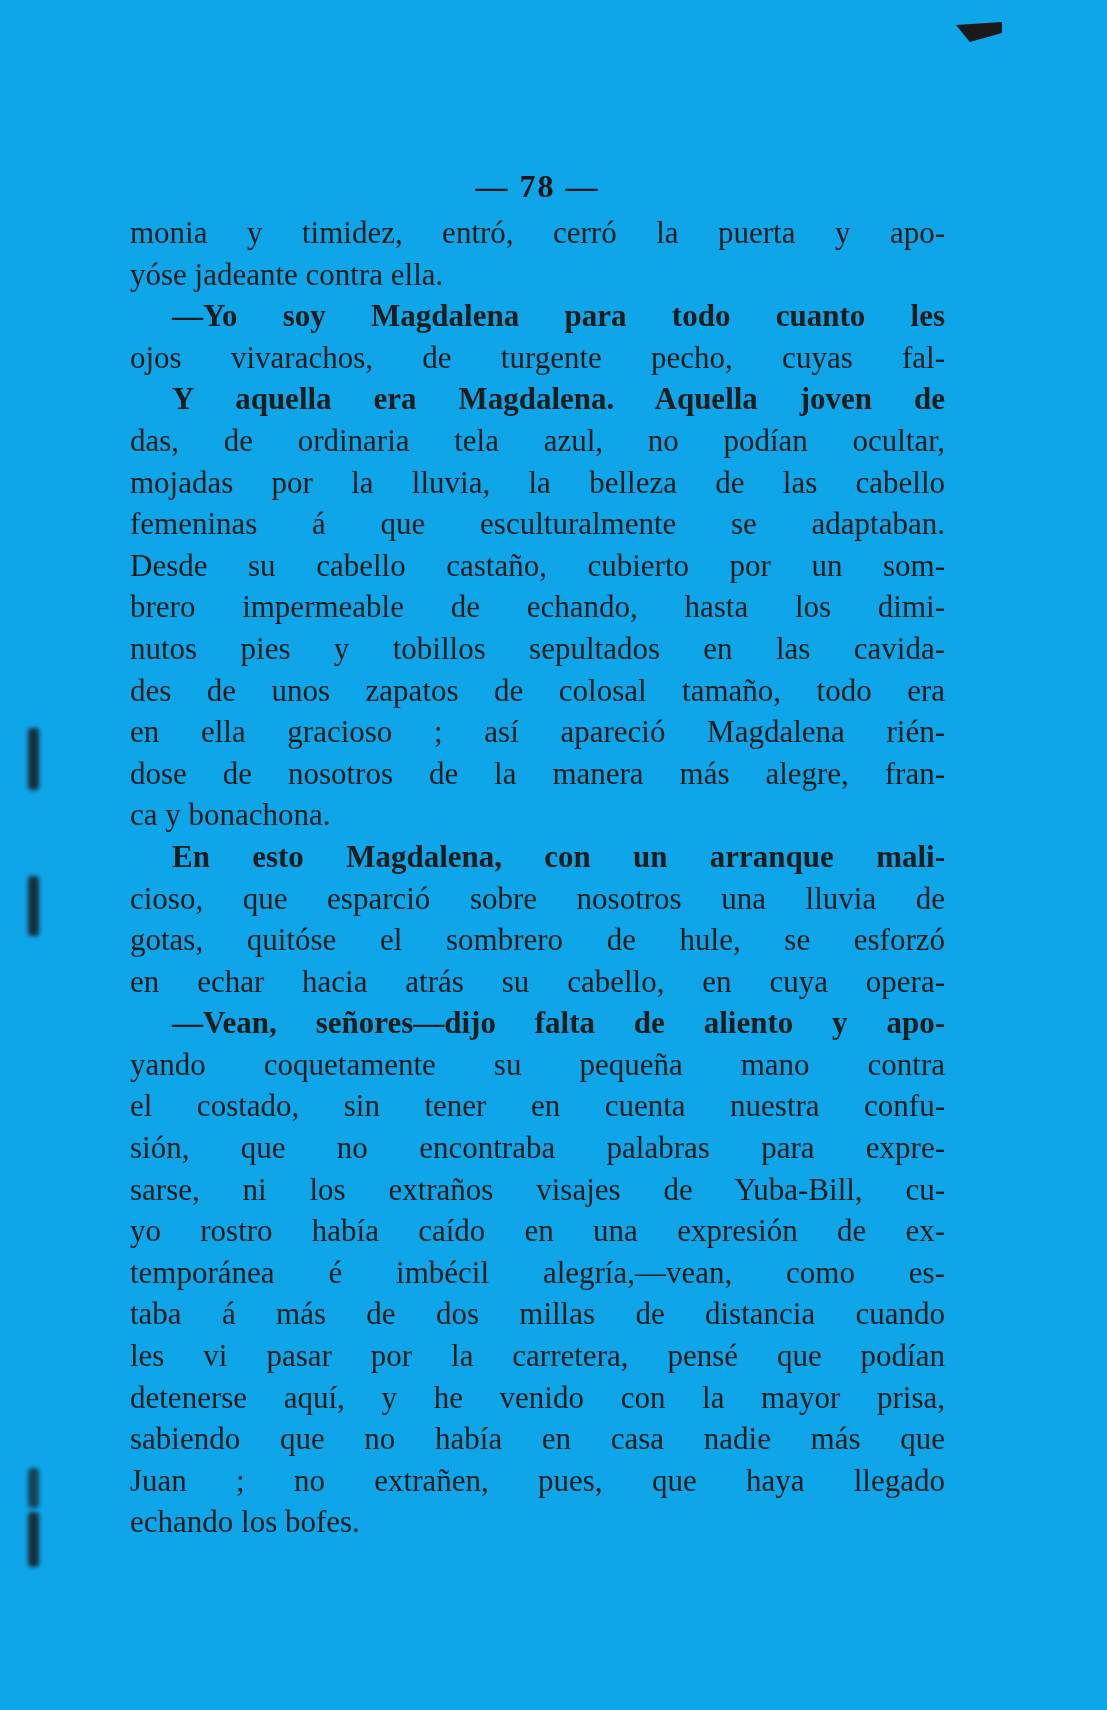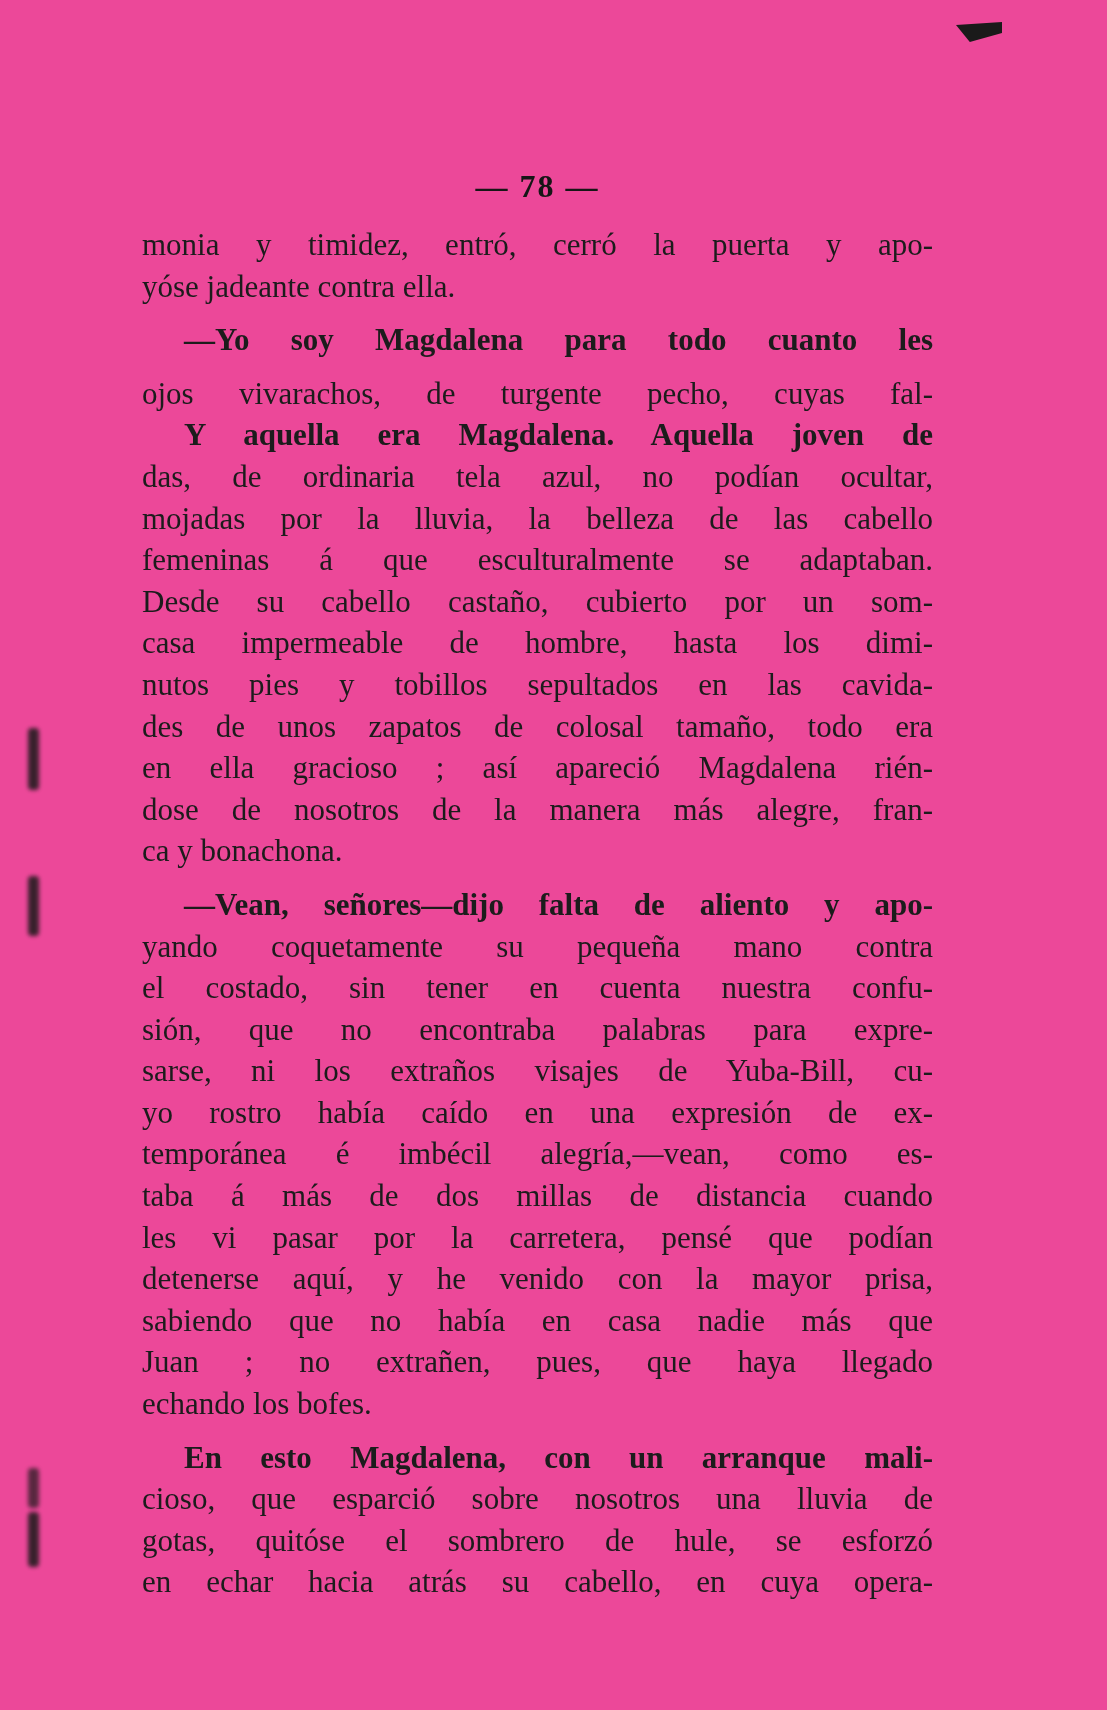--- a/index.html
+++ b/index.html
@@ -5,21 +5,21 @@
   html, body {
     margin: 0;
     padding: 0;
     background: #e8e8e6;
     font-family: "Liberation Serif", "DejaVu Serif", serif;
   }
   .page {
     position: relative;
     width: 1107px;
     height: 1710px;
-    background: #ec4899;
+    background: #0ea5e9;
     color: #1b1b1b;
     overflow: hidden;
     box-sizing: border-box;
   }
   .page-number {
     position: absolute;
     top: 168px;
     left: 130px;
     width: 815px;
     text-align: center;
@@ -31,21 +31,21 @@
   .text-block {
     position: absolute;
     top: 212px;
     left: 130px;
     width: 815px;
     font-size: 31px;
     line-height: 41.6px;
     color: #1c1c1c;
   }
   .paragraph {
-    margin: 12px;
+    margin: 0;
   }
   .line {
     text-align: justify;
     text-align-last: justify;
     white-space: normal;
   }
   .line.last {
     text-align-last: left;
   }
   .line.indent {
@@ -98,43 +98,43 @@
       <div class="paragraph">
         <div class="line indent">—Yo soy Magdalena para todo cuanto les</div>
       </div>
       <div class="paragraph">
         <div class="line">ojos vivarachos, de turgente pecho, cuyas fal-</div>
         <div class="line indent">Y aquella era Magdalena. Aquella joven de</div>
         <div class="line">das, de ordinaria tela azul, no podían ocultar,</div>
         <div class="line">mojadas por la lluvia, la belleza de las cabello</div>
         <div class="line">femeninas á que esculturalmente se adaptaban.</div>
         <div class="line">Desde su cabello castaño, cubierto por un som-</div>
-        <div class="line">casa impermeable de hombre, hasta los dimi-</div>
+        <div class="line">brero impermeable de echando, hasta los dimi-</div>
         <div class="line">nutos pies y tobillos sepultados en las cavida-</div>
         <div class="line">des de unos zapatos de colosal tamaño, todo era</div>
         <div class="line">en ella gracioso ; así apareció Magdalena rién-</div>
         <div class="line">dose de nosotros de la manera más alegre, fran-</div>
         <div class="line last">ca y bonachona.</div>
+      </div>
+      <div class="paragraph">
+        <div class="line indent">En esto Magdalena, con un arranque mali-</div>
+        <div class="line">cioso, que esparció sobre nosotros una lluvia de</div>
+        <div class="line">gotas, quitóse el sombrero de hule, se esforzó</div>
+        <div class="line">en echar hacia atrás su cabello, en cuya opera-</div>
       </div>
       <div class="paragraph">
         <div class="line indent">—Vean, señores—dijo falta de aliento y apo-</div>
         <div class="line">yando coquetamente su pequeña mano contra</div>
         <div class="line">el costado, sin tener en cuenta nuestra confu-</div>
         <div class="line">sión, que no encontraba palabras para expre-</div>
         <div class="line">sarse, ni los extraños visajes de Yuba-Bill, cu-</div>
         <div class="line">yo rostro había caído en una expresión de ex-</div>
         <div class="line">temporánea é imbécil alegría,—vean, como es-</div>
         <div class="line">taba á más de dos millas de distancia cuando</div>
         <div class="line">les vi pasar por la carretera, pensé que podían</div>
         <div class="line">detenerse aquí, y he venido con la mayor prisa,</div>
         <div class="line">sabiendo que no había en casa nadie más que</div>
         <div class="line">Juan ; no extrañen, pues, que haya llegado</div>
         <div class="line last">echando los bofes.</div>
       </div>
-      <div class="paragraph">
-        <div class="line indent">En esto Magdalena, con un arranque mali-</div>
-        <div class="line">cioso, que esparció sobre nosotros una lluvia de</div>
-        <div class="line">gotas, quitóse el sombrero de hule, se esforzó</div>
-        <div class="line">en echar hacia atrás su cabello, en cuya opera-</div>
-      </div>
     </div>
 
 </div>
 
 </body></html>

